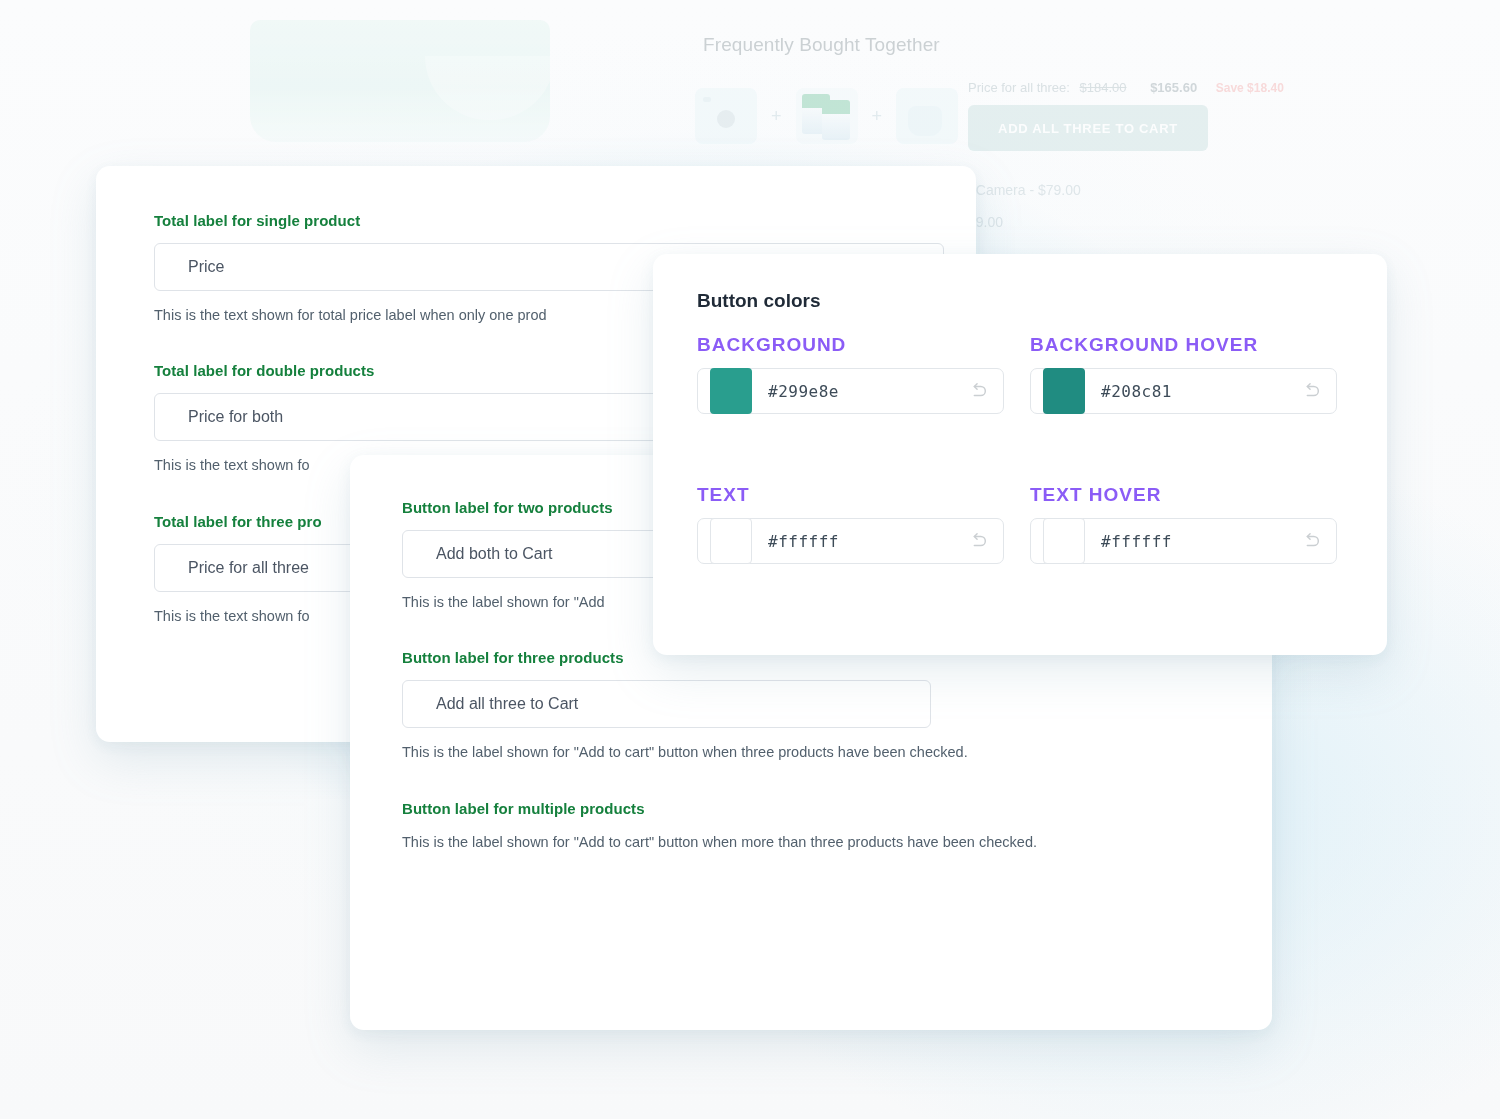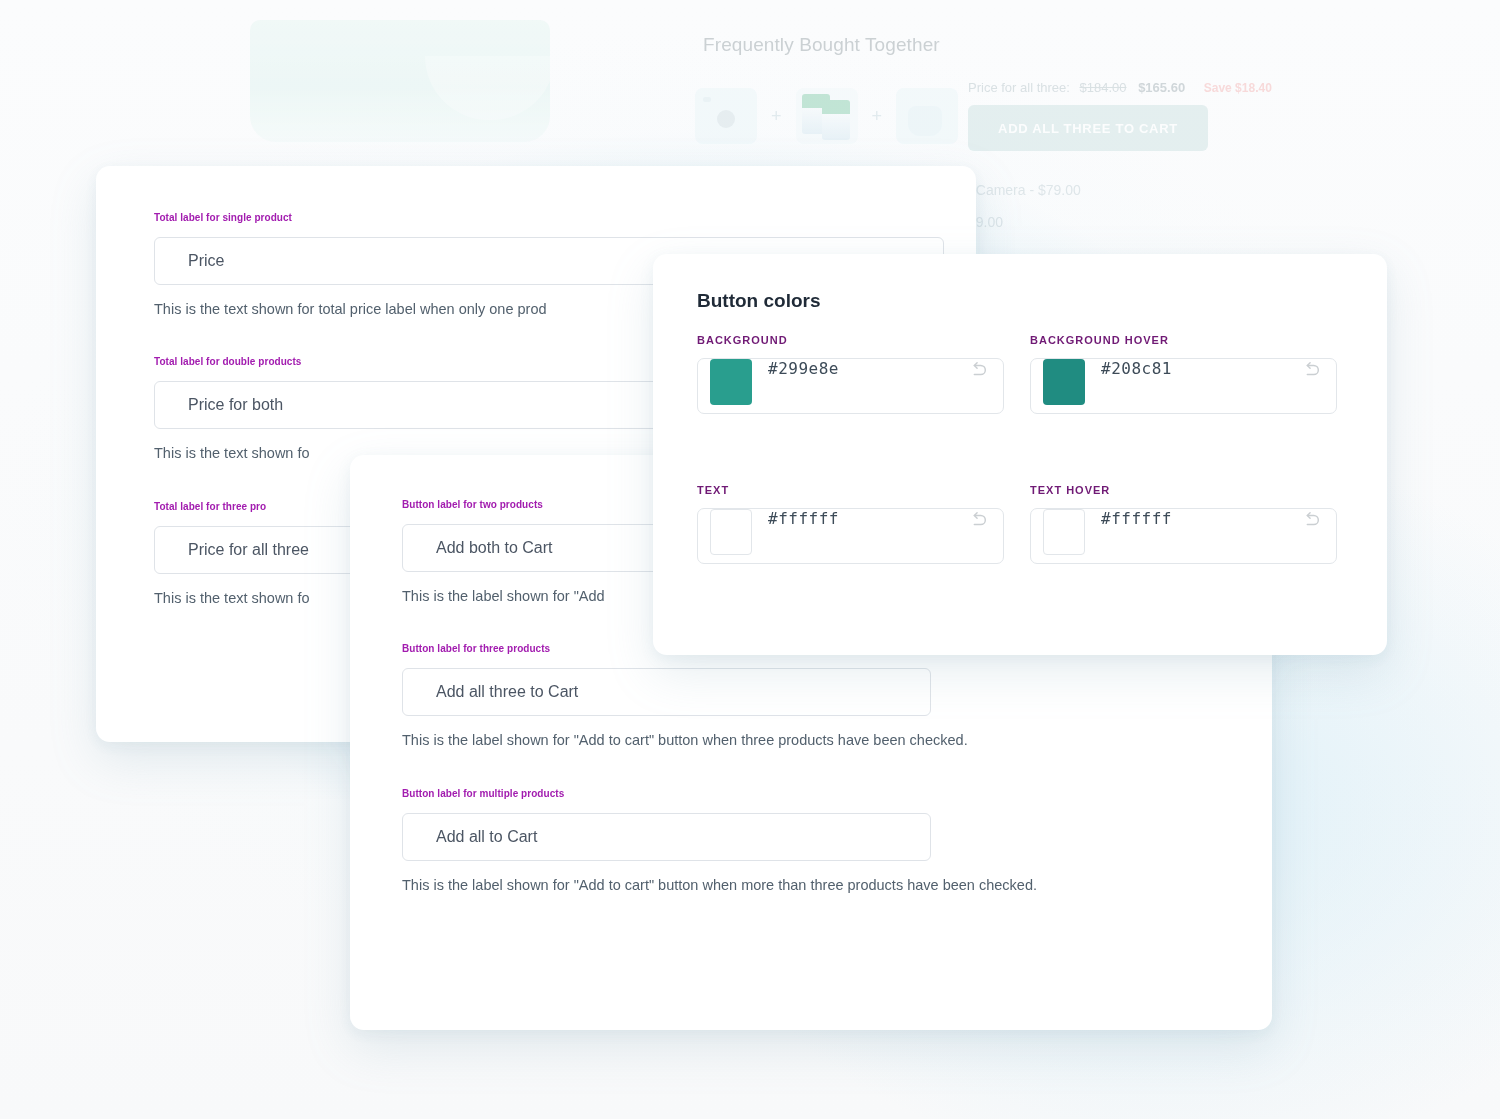--- a/index.html
+++ b/index.html
@@ -119,21 +119,21 @@
 
   .bg-price-row {
     position: absolute;
     left: 808px;
     top: 88px;
     font-size: 13px;
     color: #8aa0a9;
     white-space: nowrap;
   }
   .bg-price-row .strike { text-decoration: line-through; margin-left: 6px; }
-  .bg-price-row .now { font-weight: bold; color: #6d8089; margin-left: 8px; }
+  .bg-price-row .now { font-weight: bold; color: #6d8089; margin-left: 20px; }
   .bg-price-row .save { color: #f08a8a; font-weight: bold; font-size: 12px; margin-left: 15px; text-align: right; }
 
   .bg-cta {
     position: absolute;
     left: 808px;
     top: 113px;
     width: 240px;
     height: 46px;
     border-radius: 6px;
     background: #aed0d0;
@@ -183,23 +183,23 @@
   #card-button-colors {
     left: 653px; top: 254px;
     width: 734px; height: 401px;
     padding: 36px 0 0 44px;
     z-index: 4;
   }
 
   
   .field { margin-bottom: 30px; }
   .field-label {
-    font-size: 10px;
+    font-size: 15px;
     font-weight: bold;
-    color: #a21caf;
+    color: #15803d;
     margin-bottom: 14px;
     letter-spacing: 0.05px;
   }
   .field-input {
     height: 48px;
     border: 1px solid #dfe3e8;
     border-radius: 6px;
     background: #fff;
     display: flex;
     align-items: center;
@@ -228,33 +228,33 @@
     color: #1f2a37;
     margin-bottom: 22px;
   }
   .colors-grid {
     display: grid;
     grid-template-columns: 307px 307px;
     column-gap: 26px;
     row-gap: 24px;
   }
   .color-label {
-    font-size: 11px;
+    font-size: 19px;
     font-weight: bold;
     letter-spacing: 1px;
-    color: #701a75;
+    color: #8b5cf6;
     margin-bottom: 12px;
   }
   .color-input {
-    height: 56px;
+    height: 46px;
     border: 1px solid #e2e6ea;
     border-radius: 7px;
     background: #fff;
     display: flex;
-    align-items: flex-start;
+    align-items: center;
     padding: 0 14px 0 12px;
     position: relative;
   }
   .swatch {
     width: 42px;
     height: 46px;
     border-radius: 4px;
     flex: 0 0 auto;
   }
   .swatch.empty {
@@ -348,21 +348,20 @@
   </div>
 
   <div class="field">
     <div class="field-label">Button label for three products</div>
     <div class="field-input">Add all three to Cart</div>
     <div class="field-help">This is the label shown for "Add to cart" button when three products have been checked.</div>
   </div>
 
   <div class="field">
     <div class="field-label">Button label for multiple products</div>
-    <div class="field-input">Add all to Cart</div>
     <div class="field-help">This is the label shown for "Add to cart" button when more than three products have been checked.</div>
   </div>
 
 </div>
 
 <div class="card" id="card-button-colors">
 
   <div class="colors-title">Button colors</div>
 
   <div class="colors-grid">

